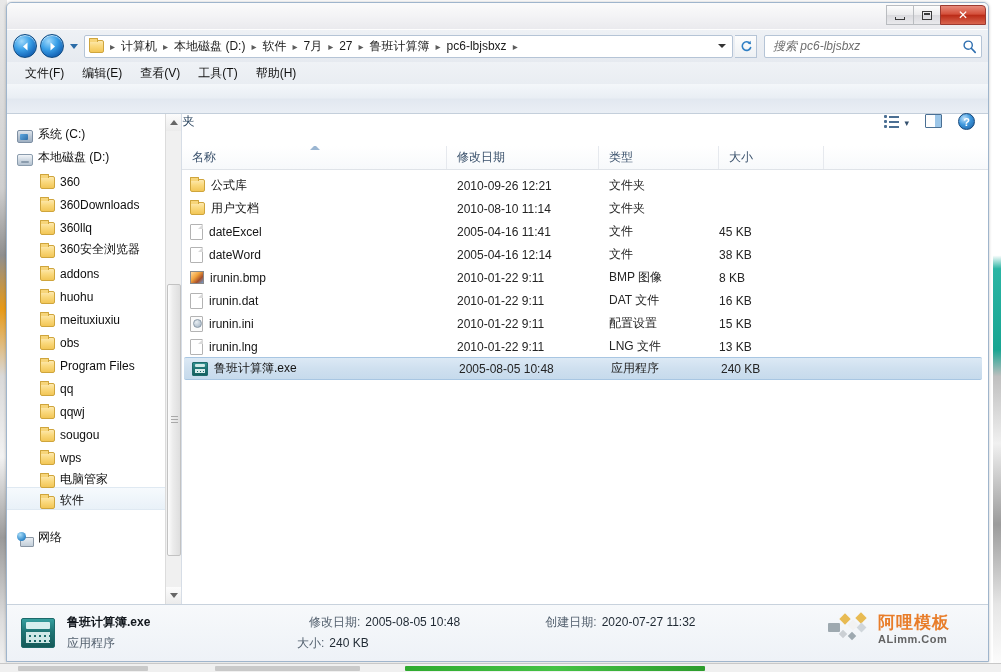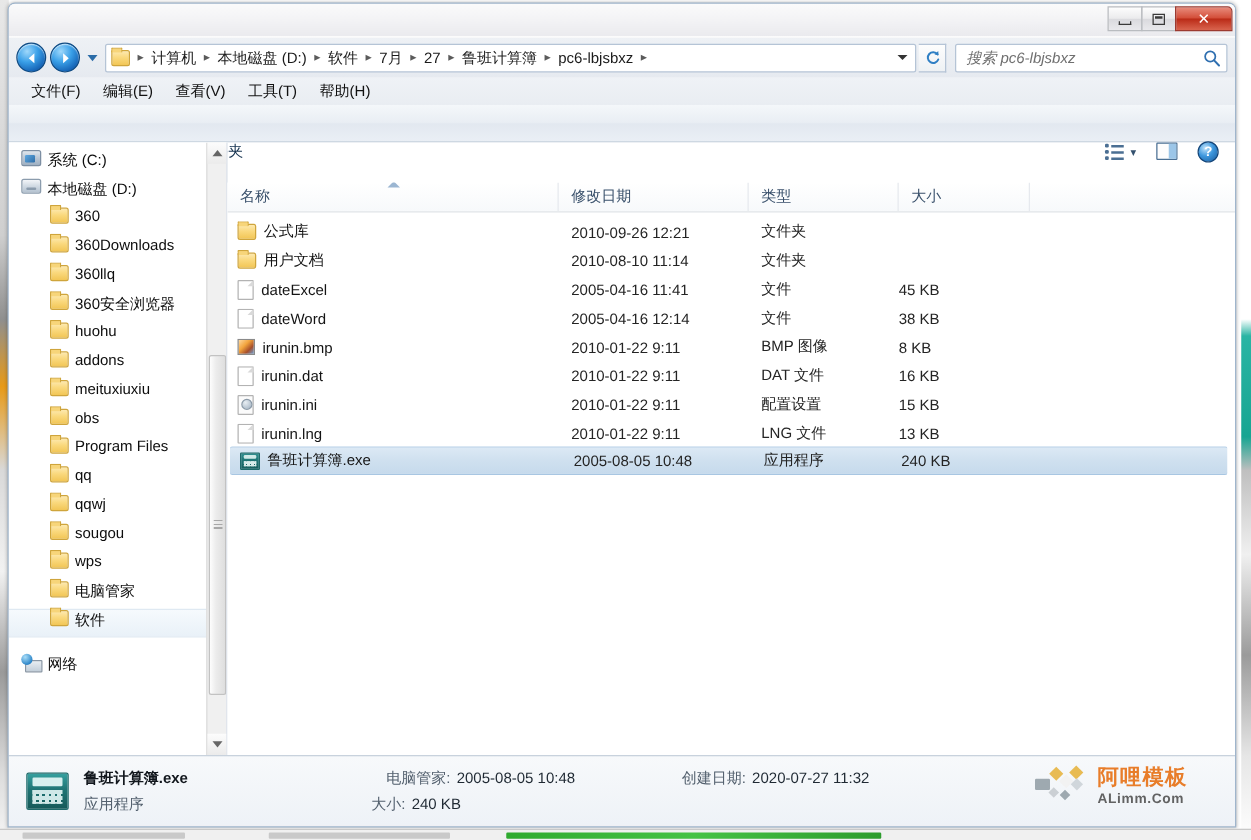--- a/index.html
+++ b/index.html
@@ -211,21 +211,21 @@
 
   .sidebar {
     width: 175px; flex: none;
     background: #ffffff;
     border-right: 1px solid #d6dde6;
     position: relative;
     overflow: hidden;
   }
   .tree { padding: 6px 0 0 0; }
   .tree-item {
-    display: flex; align-items: flex-start; gap: 5px;
+    display: flex; align-items: flex-end; gap: 5px;
     height: 23px; padding-left: 10px;
     font-size: 12px; color: #0d0d0d; white-space: nowrap; cursor: pointer;
   }
   .tree-item.indent { padding-left: 33px; }
   .tree-item.sel {
     background: linear-gradient(to bottom, #f6fafd 0%, #e9f1f8 100%);
     border-top: 1px solid #dfe9f2; border-bottom: 1px solid #dfe9f2;
     margin: -1px 0;
   }
   .tree-gap { height: 14px; }
@@ -566,25 +566,25 @@
         <div class="tree-item indent">
           <span class="ic-folder"></span>
           <span>360llq</span>
         </div>
         <div class="tree-item indent">
           <span class="ic-folder"></span>
           <span>360安全浏览器</span>
         </div>
         <div class="tree-item indent">
           <span class="ic-folder"></span>
+          <span>addons</span>
+        </div>
+        <div class="tree-item indent">
+          <span class="ic-folder"></span>
           <span>huohu</span>
-        </div>
-        <div class="tree-item indent">
-          <span class="ic-folder"></span>
-          <span>addons</span>
         </div>
         <div class="tree-item indent">
           <span class="ic-folder"></span>
           <span>meituxiuxiu</span>
         </div>
         <div class="tree-item indent">
           <span class="ic-folder"></span>
           <span>obs</span>
         </div>
         <div class="tree-item indent">
@@ -748,21 +748,21 @@
 
       </div>
     </div>
   </div>
 
   <div class="detailspane">
     <div class="det-icon"></div>
     <div class="det-text">
       <div class="det-line">
         <span class="det-name det-f1">鲁班计算簿.exe</span>
-        <span class="det-lbl" style="margin-right:5px">电脑管家:</span>
+        <span class="det-lbl" style="margin-right:5px">修改日期:</span>
         <span class="det-val det-f2">2005-08-05 10:48</span>
         <span class="det-lbl" style="margin-right:5px">创建日期:</span>
         <span class="det-val">2020-07-27 11:32</span>
       </div>
       <div class="det-line">
         <span class="det-sub det-f1" style="width:230px">应用程序</span>
         <span class="det-lbl" style="margin-right:5px">大小:</span>
         <span class="det-val">240 KB</span>
       </div>
     </div>

